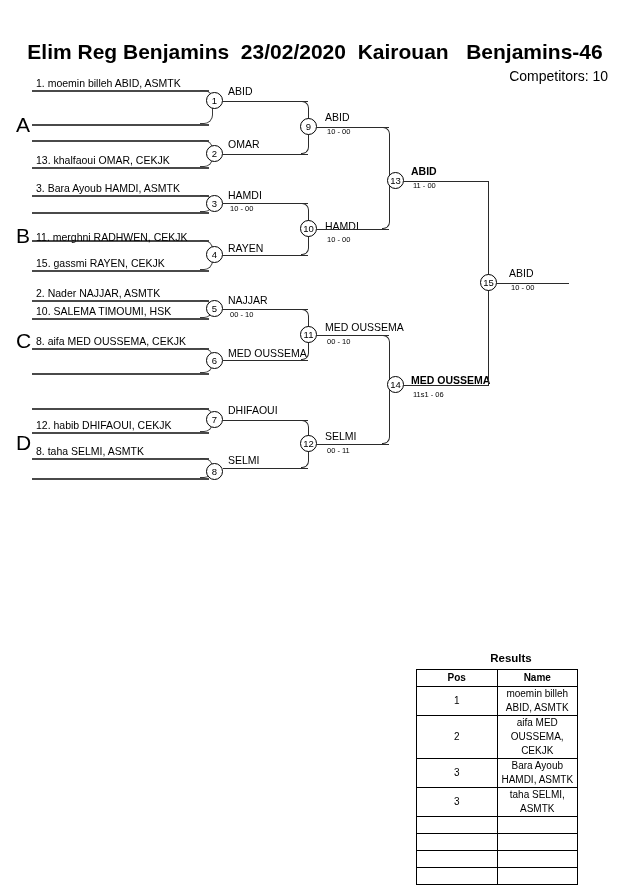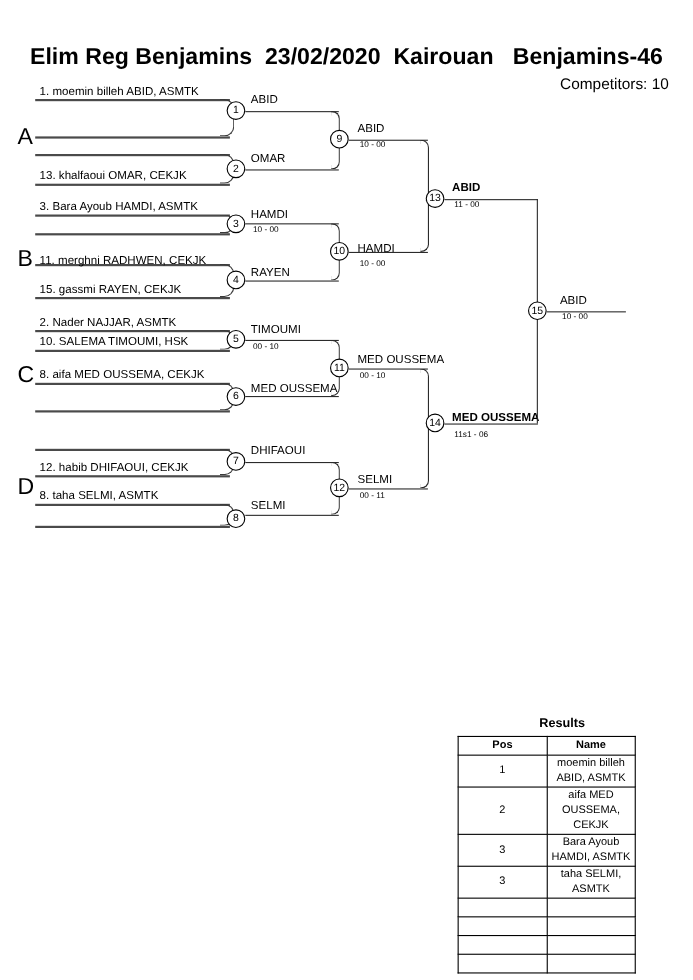--- a/index.html
+++ b/index.html
@@ -237,21 +237,21 @@
   <div class="win-name" style="left:228px; top:139px;">OMAR</div>
   <div class="win-line" style="left:223px; top:154px; width:85px;"></div>
 
   <div class="win-name" style="left:228px; top:190px;">HAMDI</div>
   <div class="win-score" style="left:230px; top:205px;">10 - 00</div>
   <div class="win-line" style="left:223px; top:203px; width:85px;"></div>
 
   <div class="win-name" style="left:228px; top:243px;">RAYEN</div>
   <div class="win-line" style="left:223px; top:255px; width:85px;"></div>
 
-  <div class="win-name" style="left:228px; top:295px;">TIMOUMI</div>
+  <div class="win-name" style="left:228px; top:295px;">NAJJAR</div>
   <div class="win-score" style="left:230px; top:311px;">00 - 10</div>
   <div class="win-line" style="left:223px; top:309px; width:85px;"></div>
 
   <div class="win-name" style="left:228px; top:348px;">MED OUSSEMA</div>
   <div class="win-line" style="left:223px; top:360px; width:85px;"></div>
 
   <div class="win-name" style="left:228px; top:405px;">DHIFAOUI</div>
   <div class="win-line" style="left:223px; top:420px; width:85px;"></div>
 
   <div class="win-name" style="left:228px; top:455px;">SELMI</div>

